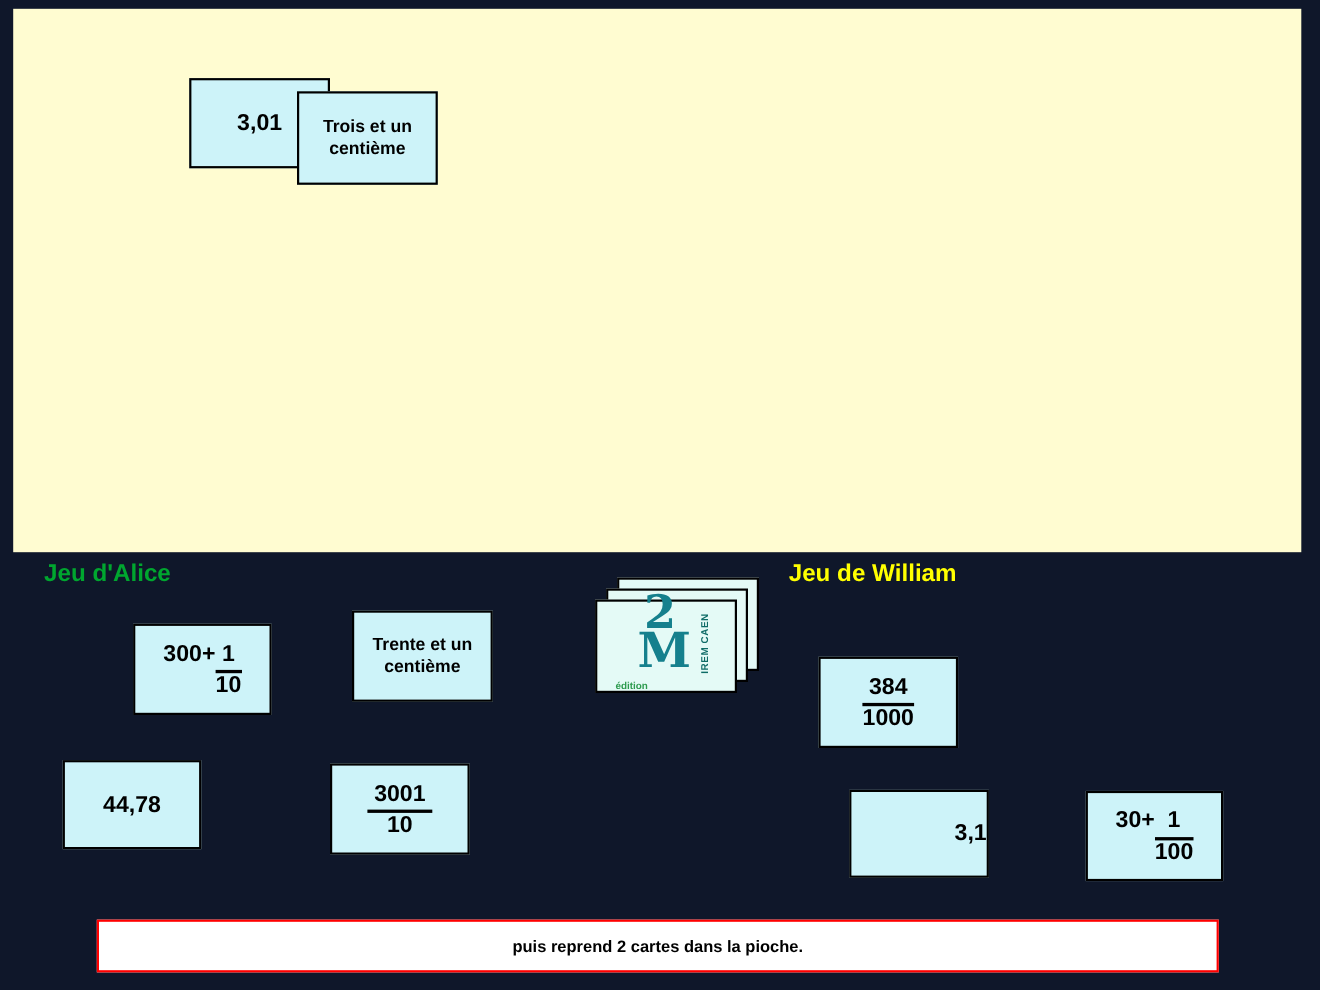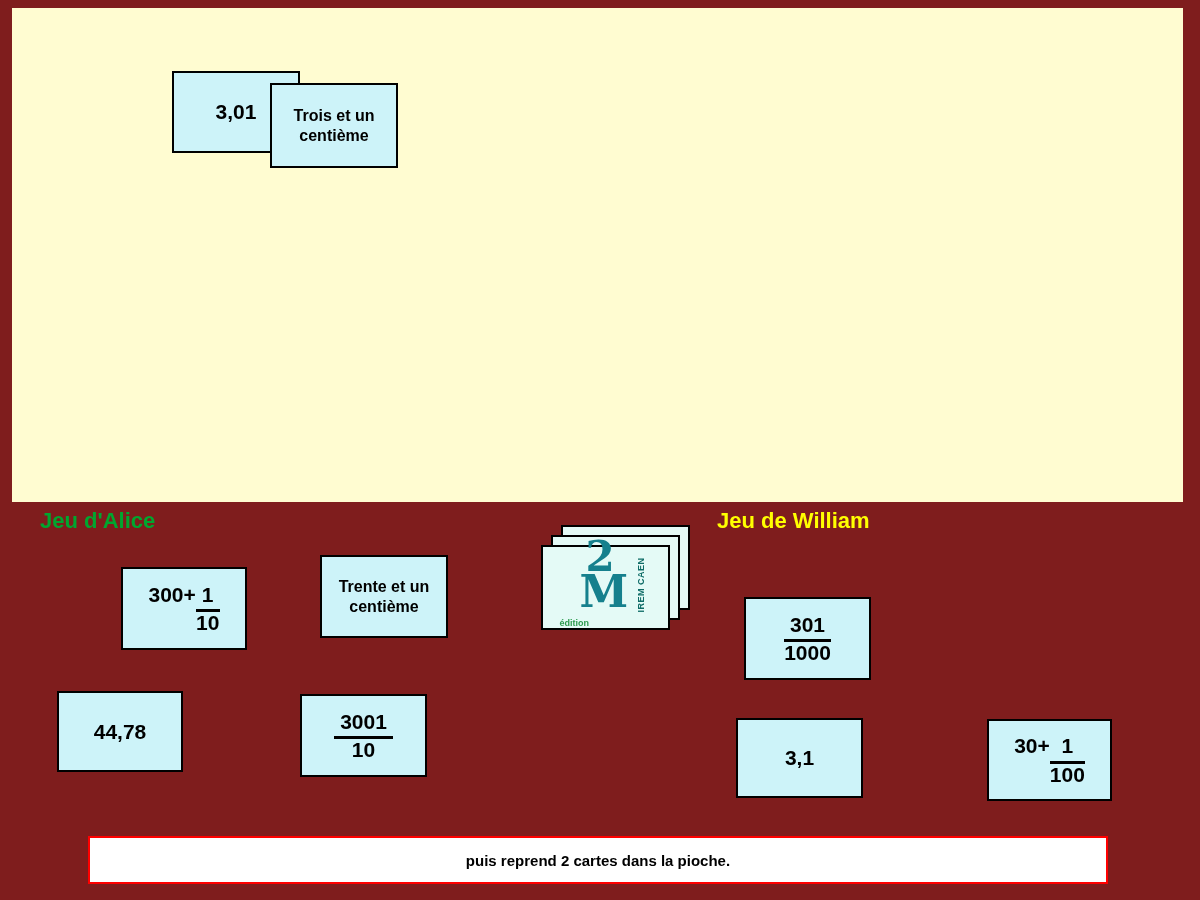--- a/index.html
+++ b/index.html
@@ -1,17 +1,17 @@
 <!DOCTYPE html>
 <html><head>
 <meta charset="utf-8">
 <style>
   html,body{margin:0;padding:0;}
   body{width:1200px;height:900px;background:#000;font-family:"Liberation Sans",sans-serif;overflow:hidden;}
-  #stage{position:relative;width:1200px;height:900px;background:#7f1d1d;}
+  #stage{position:relative;width:1200px;height:900px;background:#0f172a;}
 
   .board{position:absolute;left:12px;top:8px;width:1171px;height:494px;background:#fffcd1;}
 
   .card{position:absolute;background:#cdf3f9;border:2px solid #000;box-sizing:border-box;
         display:flex;align-items:center;justify-content:center;
         font-weight:bold;color:#000;font-size:21px;text-align:center;}
   .card.words{font-size:16px;line-height:1.2;}
 
   .frac{display:inline-block;text-align:center;line-height:1.05;font-size:21px;font-weight:bold;}
   .frac .num{display:block;border-bottom:3px solid #000;padding:1px 6px 3px;}
@@ -43,21 +43,21 @@
   #board-card-number{left:172px;top:71px;width:128px;height:82px;z-index:1;}
   #board-card-words{left:270px;top:83px;width:128px;height:85px;z-index:2;}
 
   #alice-card-1{left:121px;top:567px;width:126px;height:83px;}
   #alice-card-2{left:320px;top:555px;width:128px;height:83px;}
   #alice-card-3{left:57px;top:691px;width:126px;height:81px;}
   #alice-card-4{left:300px;top:694px;width:127px;height:83px;}
 
   #william-card-1{left:744px;top:597px;width:127px;height:83px;}
   #william-card-2{left:943px;top:601px;width:124px;height:82px;}
-  #william-card-3{left:736px;top:718px;width:127px;height:80px;}
+  #william-card-3{left:772px;top:718px;width:127px;height:80px;justify-content:flex-end;}
   #william-card-4{left:987px;top:719px;width:125px;height:82px;}
 
   .message-bar{position:absolute;left:88px;top:836px;width:1020px;height:48px;
                background:#fff;border:2px solid #ff0000;box-sizing:border-box;
                display:flex;align-items:center;justify-content:center;}
   .message-bar span{font-weight:bold;font-size:15px;color:#000;}
 </style>
 </head>
 <body>
 
@@ -114,21 +114,21 @@
         <span class="logo-2">2</span>
         <span class="logo-m">M</span>
         <span class="logo-side">IREM CAEN</span>
         <span class="logo-ed">édition</span>
       </span>
     </div>
   </div>
 
   <div class="card" id="william-card-1">
     <span class="frac">
-      <span class="num">301</span>
+      <span class="num">384</span>
       <span class="den">1000</span>
     </span>
   </div>
 
 
   <div class="card" id="william-card-3">
     <span>3,1</span>
   </div>
 
   <div class="card" id="william-card-4">

